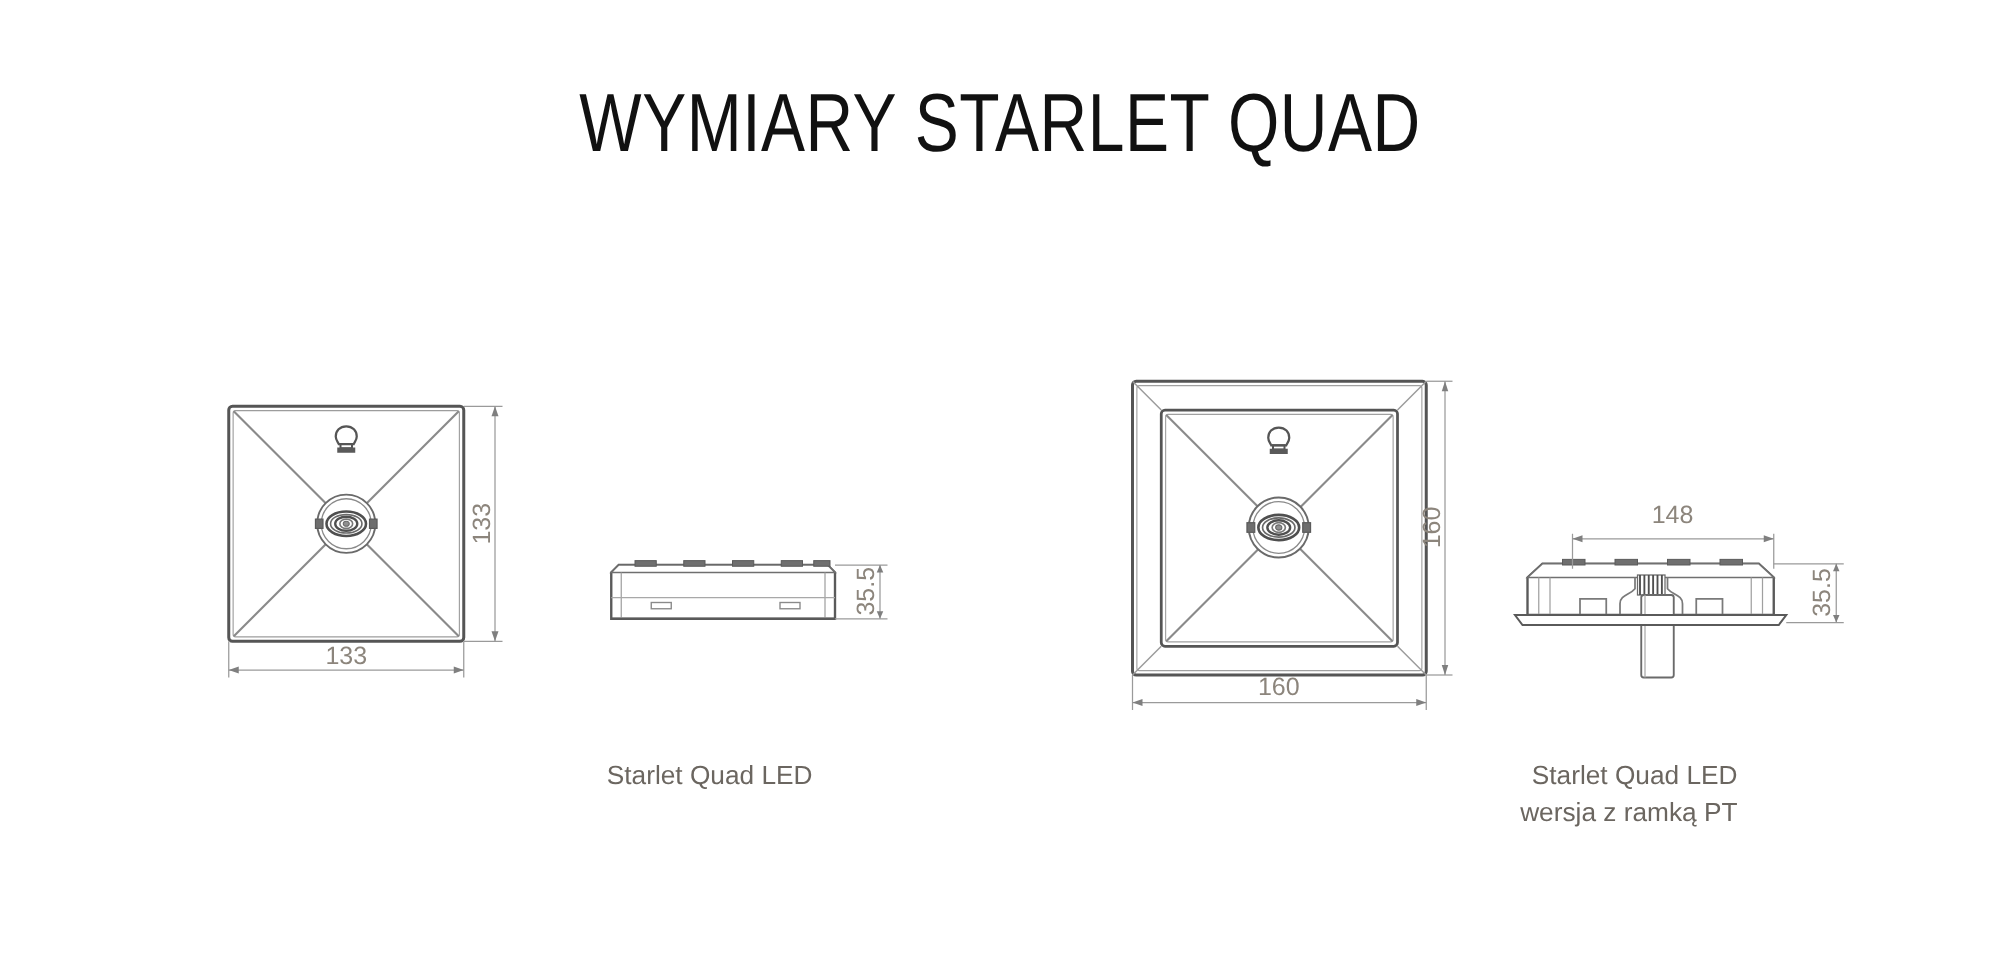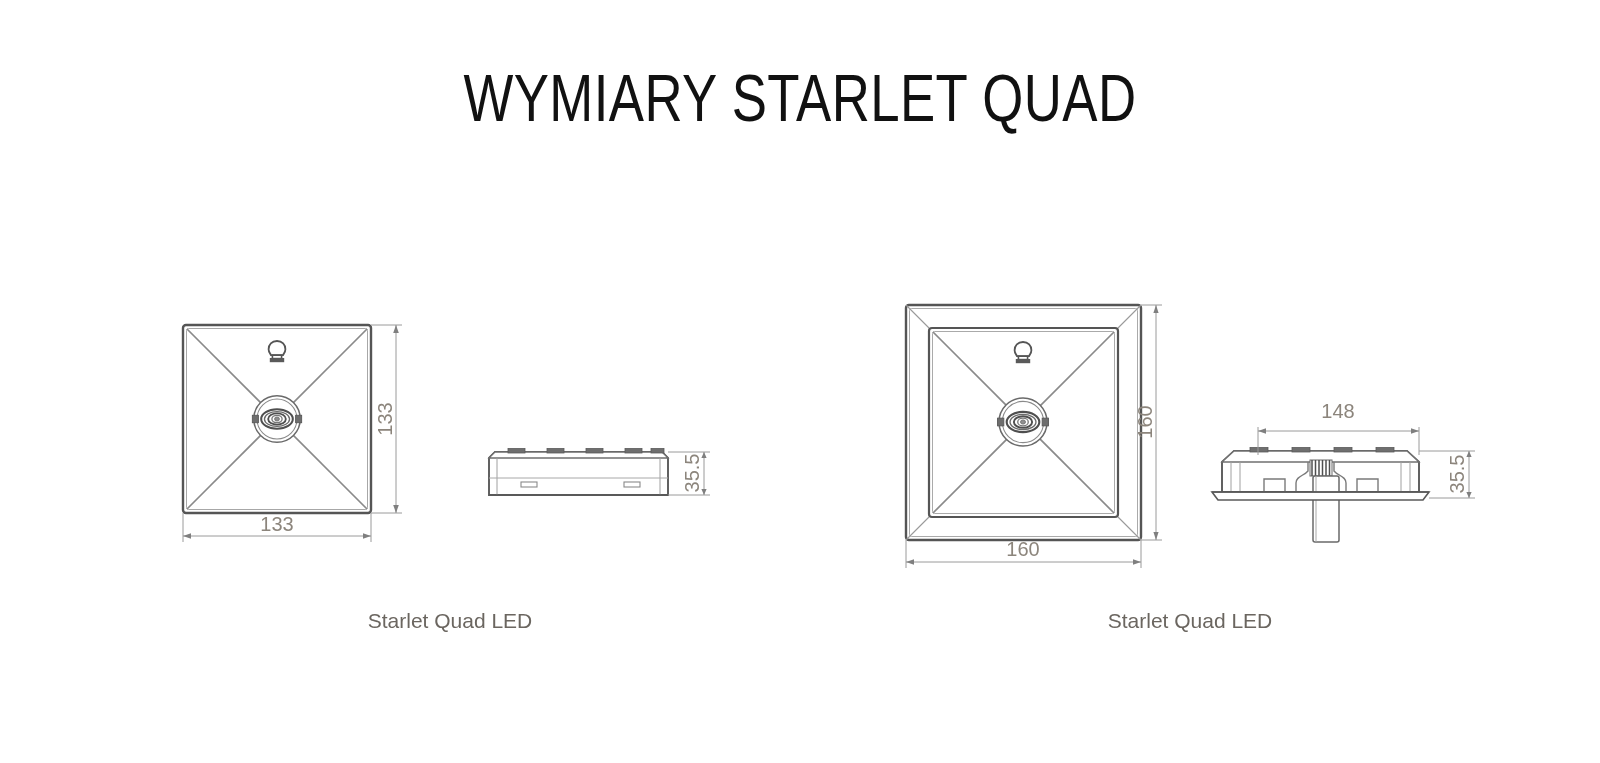--- a/index.html
+++ b/index.html
@@ -35,21 +35,21 @@
     top: 0;
     width: 1600px;
     height: 763px;
   }
   .caption {
     position: absolute;
     font-family: "Liberation Sans", sans-serif;
     font-size: 21px;
     color: #6b6660;
     white-space: nowrap;
-    text-align: center;
+    text-align: right;
     line-height: 30px;
   }
   #caption-left {
     left: 250px;
     top: 606px;
     width: 400px;
   }
   #caption-right {
     left: 990px;
     top: 606px;
@@ -253,13 +253,14 @@
   </g>
 
 </svg>
 
 <div class="caption" id="caption-left">
   <div>Starlet Quad LED</div>
 </div>
 
 <div class="caption" id="caption-right">
   <div>Starlet Quad LED</div>
+  <div>wersja z ramką PT</div>
 </div>
 
 </body></html>

